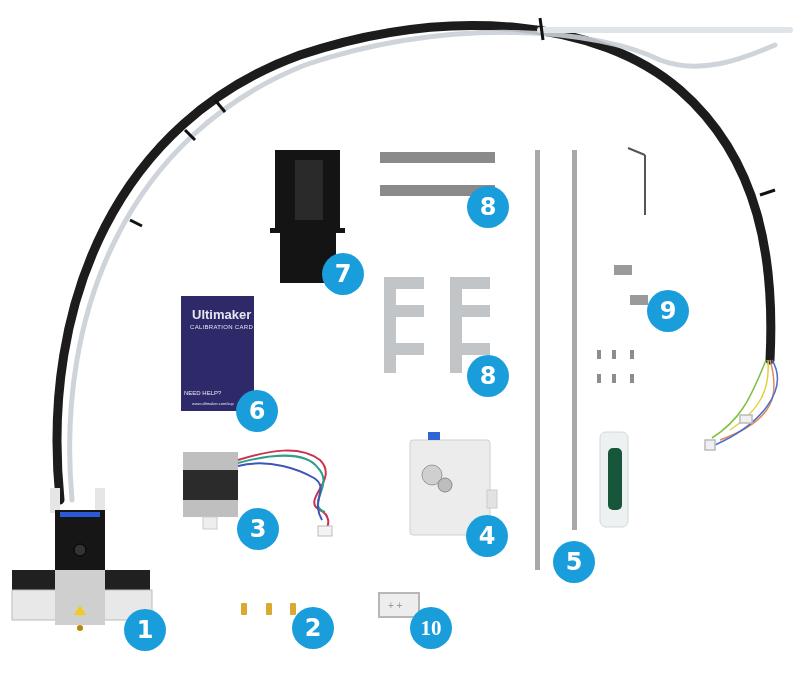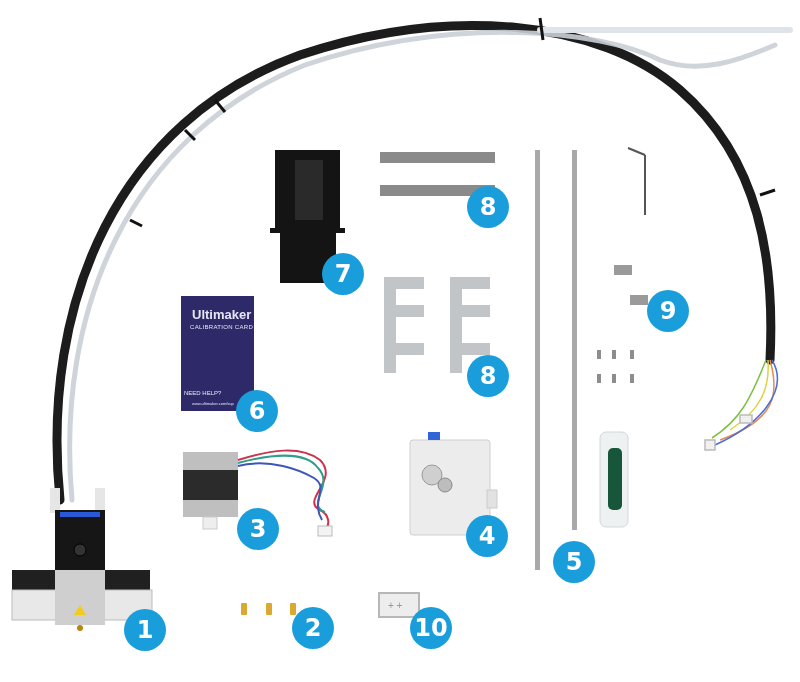--- a/index.html
+++ b/index.html
@@ -3,21 +3,21 @@
 <meta charset="utf-8">
 <style>
   html, body { margin: 0; padding: 0; background: #ffffff; }
   body { width: 800px; height: 682px; position: relative; overflow: hidden;
          font-family: "Liberation Sans", sans-serif; }
   #scene { position: absolute; left: 0; top: 0; width: 800px; height: 682px; }
   .badge { position: absolute; width: 42px; height: 42px; border-radius: 50%;
            background: #1a9edb; color: #ffffff; font-weight: bold; font-size: 24px;
            display: flex; align-items: center; justify-content: center;
            font-family: "DejaVu Sans", sans-serif; box-sizing: border-box; }
-  .badge.two-digit { font-size: 24px; }
+  .badge.two-digit { font-size: 21px; font-family: Liberation Serif, serif; }
   .card-text { position: absolute; color: #e6e6f2; }
 </style>
 </head>
 <body>
 
 <svg id="scene" viewBox="0 0 800 682" xmlns="http://www.w3.org/2000/svg">
 
   <g>
     <path d="M60 500 C 40 300, 120 120, 300 55 C 450 5, 600 20, 680 90 C 760 160, 775 260, 770 360" fill="none" stroke="#1c1c1c" stroke-width="9" stroke-linecap="round"></path>
     <path d="M72 500 C 55 310, 130 135, 305 65 C 455 15, 600 30, 660 60 C 700 75, 740 60, 775 45" fill="none" stroke="#c9cfd6" stroke-width="5" stroke-linecap="round" opacity="0.9"></path>

